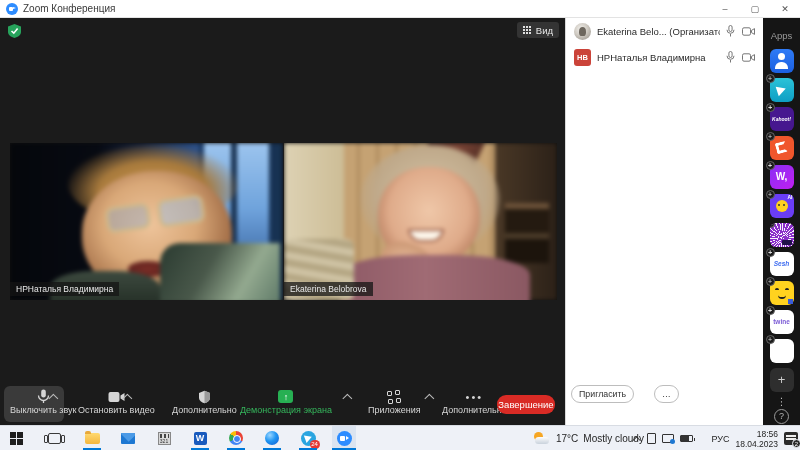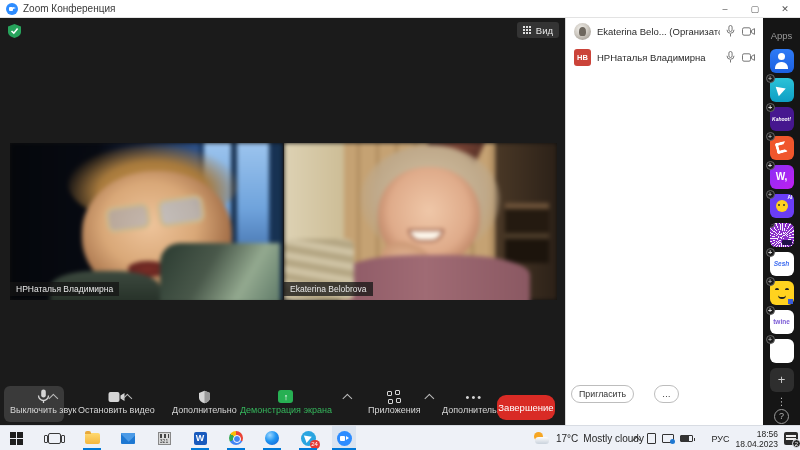--- a/index.html
+++ b/index.html
@@ -59,21 +59,21 @@
   .t2-sweater { position:absolute; left:56px; top:112px; width:190px; height:50px; background:linear-gradient(90deg,#8e5a66 0%,#a06b74 45%,#8a5862 100%); border-radius:40% 40% 0 0; }
   .t2-pillow { position:absolute; left:0px; top:96px; width:70px; height:62px; background:repeating-linear-gradient(10deg,#cfc3a4 0 7px,#b4a683 7px 14px); border-radius:8px; }
 
   
   .toolbar { position:absolute; left:0; bottom:0px; width:565px; height:40px; background:#1b1b1b; }
   .tb-btn { position:absolute; display:flex; flex-direction:column; align-items:center; color:#d6d6d6; font-size:9px; }
   .tb-btn .ic { height:17px; display:flex; align-items:center; justify-content:center; }
   .chev { width:7px; height:7px; display:inline-block; border-left:1.5px solid #bbb; border-top:1.5px solid #bbb; transform:rotate(45deg) translateY(3px); }
   .hoverpad { position:absolute; left:4px; top:1px; width:60px; height:36px; background:#3a3a3a; border-radius:6px; }
   .share-ic { width:15px; height:13px; background:#27b053; border-radius:3px; color:#fff; font-size:9px; font-weight:bold; display:flex; align-items:center; justify-content:center; }
-  .end-btn { position:absolute; left:497px; top:10px; width:58px; height:25px; background:#d92b25; color:#fff; font-size:9.5px; border-radius:9px; display:flex; align-items:center; justify-content:center; }
+  .end-btn { position:absolute; left:497px; top:10px; width:58px; height:19px; background:#d92b25; color:#fff; font-size:9.5px; border-radius:9px; display:flex; align-items:center; justify-content:center; }
   .tooltip { position:absolute; left:33px; top:-6px; background:#f1f1f1; border:1px solid #9e9e9e; color:#3c3c3c; font-size:9.5px; padding:2px 5px; white-space:nowrap; z-index:6; box-shadow:1px 1px 2px rgba(0,0,0,.4); }
   .apps-ic { width:14px; height:14px; position:relative; }
   .apps-ic i { position:absolute; width:5px; height:5px; border:1.3px solid #d6d6d6; border-radius:1px; }
   .apps-ic i:nth-child(1){left:0;top:1px;} .apps-ic i:nth-child(2){right:1px;top:0;} .apps-ic i:nth-child(3){left:1px;bottom:0;} .apps-ic i:nth-child(4){right:0;bottom:1px;}
   .dots3 { letter-spacing:2px; font-size:11px; color:#d6d6d6; line-height:8px; }
 
   
   .panel-header { position:relative; height:26px; display:flex; align-items:center; justify-content:center; font-size:10.5px; font-weight:bold; color:#1e1e30; }
   .panel-chev { position:absolute; left:12px; top:7px; width:7px; height:7px; border-left:1.5px solid #777; border-bottom:1.5px solid #777; transform:rotate(-45deg); }
   .p-row { display:flex; align-items:center; height:26px; padding:0 8px; gap:6px; }

